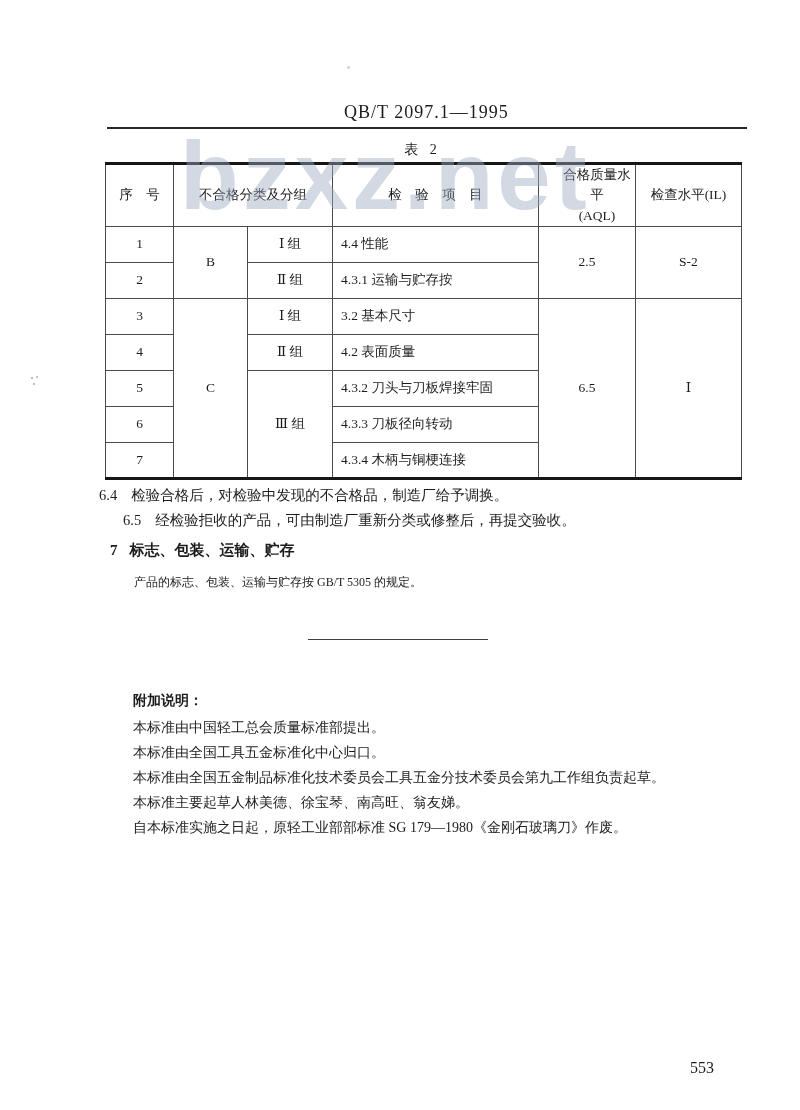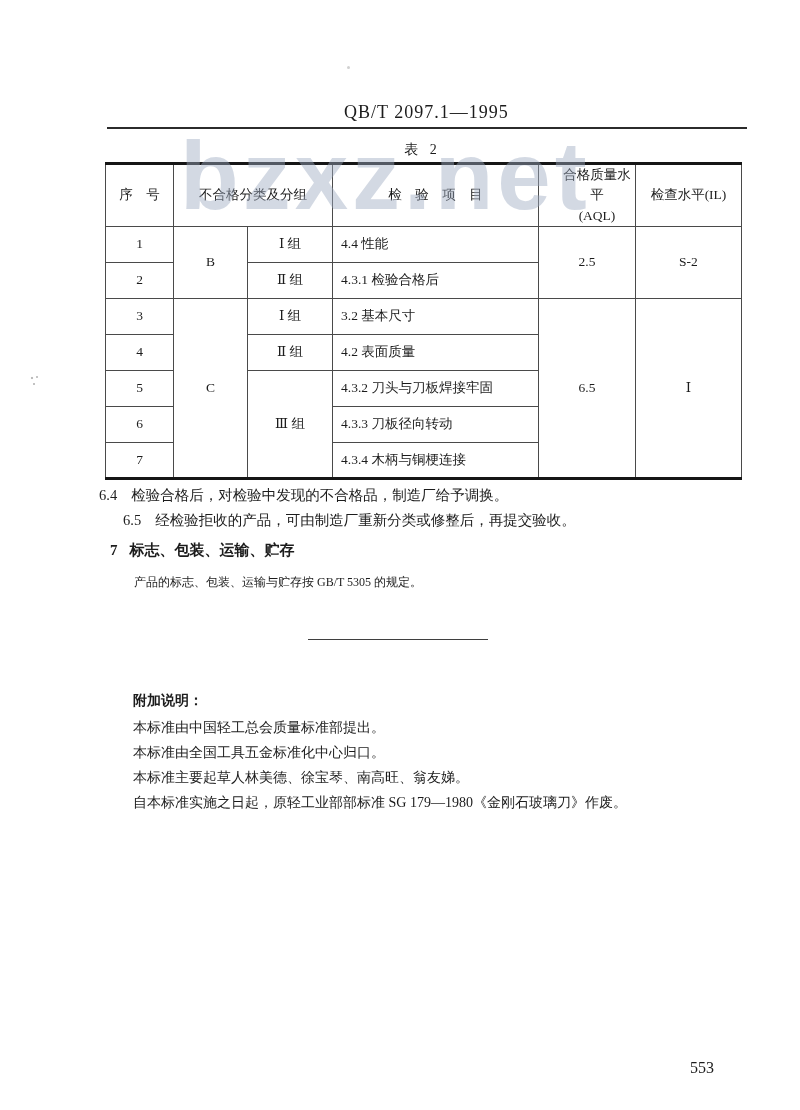--- a/index.html
+++ b/index.html
@@ -118,21 +118,21 @@
         <td>1</td>
         <td rowspan="2">B</td>
         <td>Ⅰ 组</td>
         <td class="item-cell">4.4 性能</td>
         <td rowspan="2">2.5</td>
         <td rowspan="2">S-2</td>
       </tr>
       <tr>
         <td>2</td>
         <td>Ⅱ 组</td>
-        <td class="item-cell">4.3.1 检验合格后</td>
+        <td class="item-cell">4.3.1 运输与贮存按</td>
       </tr>
       <tr>
         <td>3</td>
         <td rowspan="5">C</td>
         <td>Ⅰ 组</td>
         <td class="item-cell">3.2 基本尺寸</td>
         <td rowspan="5">6.5</td>
         <td rowspan="5">Ⅰ</td>
       </tr>
       <tr>
@@ -168,19 +168,20 @@
   </div>
 
   <div class="para" style="left:134px; top:574px;">产品的标志、包装、运输与贮存按 GB/T 5305 的规定。</div>
 
   <div class="mid-rule"></div>
 
   <div class="notes">
     <div class="notes-title">附加说明：</div>
     <div class="note-line">本标准由中国轻工总会质量标准部提出。</div>
     <div class="note-line">本标准由全国工具五金标准化中心归口。</div>
+    <div class="note-line">本标准由全国五金制品标准化技术委员会工具五金分技术委员会第九工作组负责起草。</div>
     <div class="note-line">本标准主要起草人林美德、徐宝琴、南高旺、翁友娣。</div>
     <div class="note-line">自本标准实施之日起，原轻工业部部标准 SG 179—1980《金刚石玻璃刀》作废。</div>
   </div>
 
   <div class="page-number">553</div>
 
 </div>
 
 </body></html>

